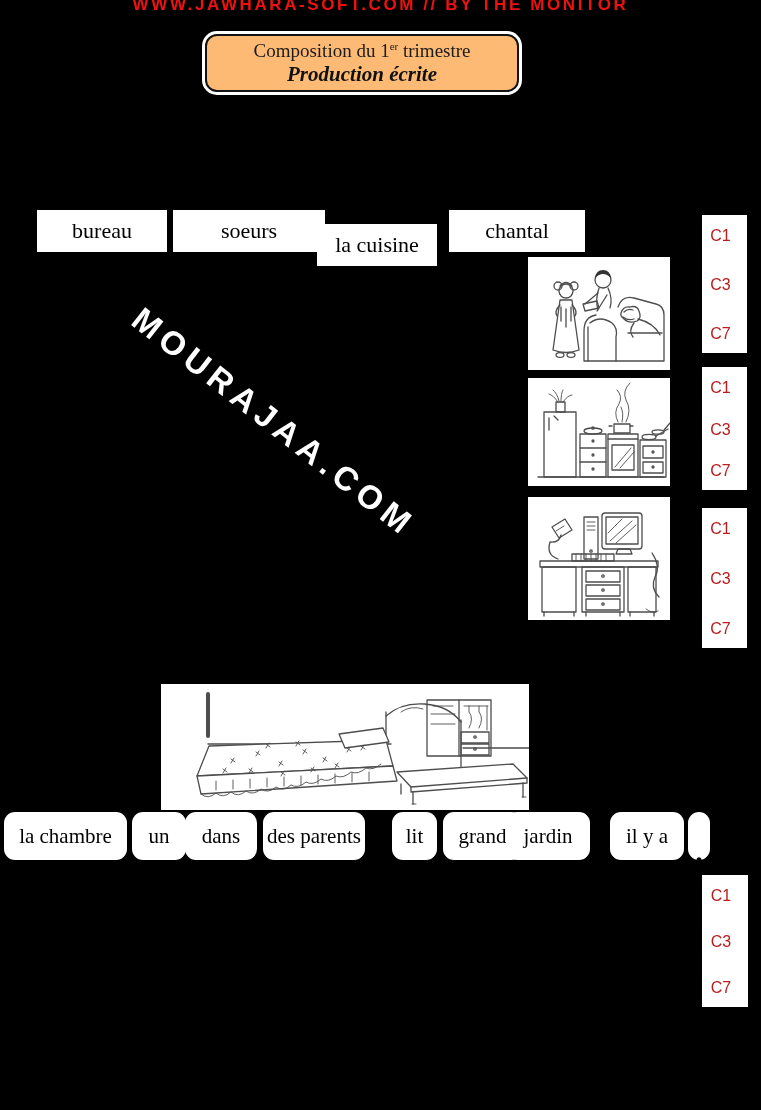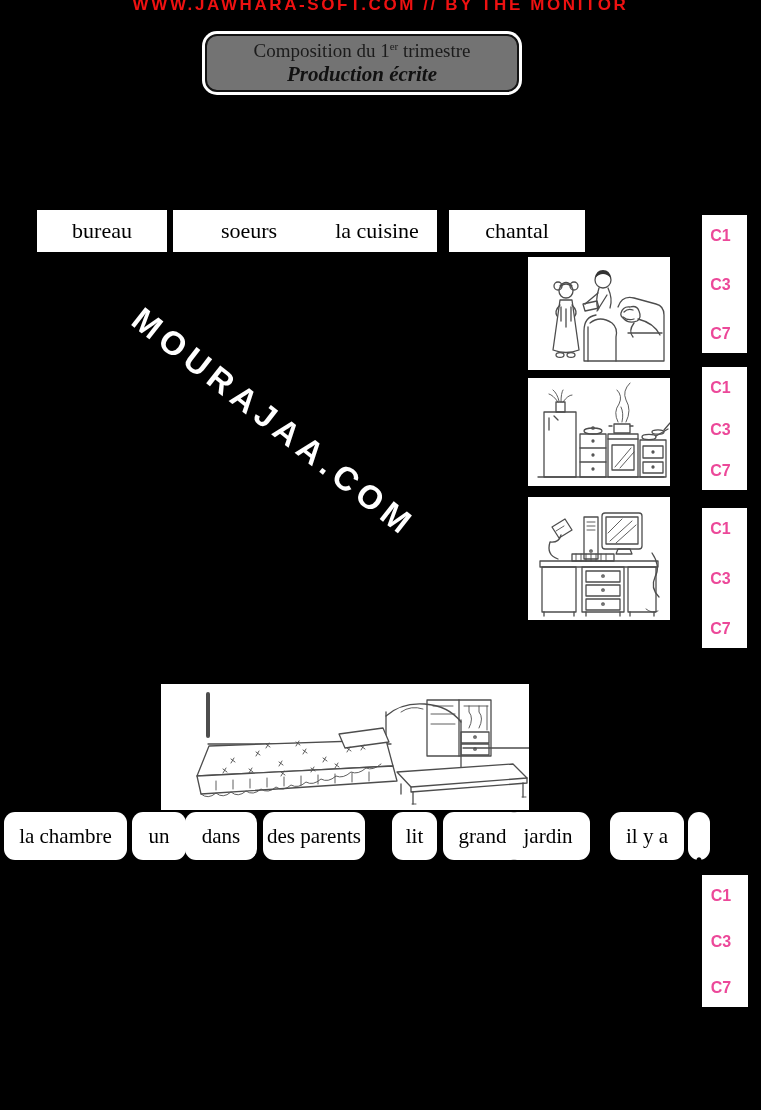--- a/index.html
+++ b/index.html
@@ -5,46 +5,46 @@
   html,body{margin:0;padding:0;background:#000;}
   .canvas{position:relative;width:761px;height:1110px;background:#000;overflow:hidden;
           font-family:"Liberation Serif","DejaVu Serif",serif;}
 
   
   .banner{position:absolute;top:-5px;left:0;right:0;text-align:center;
           font-family:"Liberation Sans","DejaVu Sans",sans-serif;
           font-weight:700;font-size:17px;letter-spacing:2.6px;color:#ee1111;white-space:nowrap;}
 
   
-  .title-box{position:absolute;left:205px;top:34px;width:310px;height:54px;background:#737373;
+  .title-box{position:absolute;left:205px;top:34px;width:310px;height:54px;background:#fdba74;
              border:2.5px solid #141414;border-radius:12px;box-shadow:0 0 0 3px #fff;
              display:flex;flex-direction:column;justify-content:center;align-items:center;gap:1px;}
   .title-l1{font-size:19px;color:#1b1b1b;line-height:1.15;}
   .title-l1 sup{font-size:11px;}
   .title-l2{font-size:21px;font-weight:700;font-style:italic;color:#111;line-height:1.1;}
 
   
   .word-box{position:absolute;background:#fff;display:flex;align-items:center;justify-content:center;
             color:#000000;font-size:22px;}
   .row-top{top:210px;height:42px;}
   .wt0{left:37px;width:130px;} .wt1{left:173px;width:152px;}
-  .wt2{left:317px;width:120px;} .wt3{left:449px;width:136px;}
+  .wt2{left:317px;width:120px;margin-top:14px;} .wt3{left:449px;width:136px;}
 
   .row-bot{top:812px;height:48px;font-size:21px;border-radius:11px;}
   .wb0{left:4px;width:123px;}   .wb1{left:132px;width:54px;}
   .wb2{left:185px;width:72px;}  .wb3{left:263px;width:102px;text-align:center;}
   .wb4{left:392px;width:45px;}  .wb5{left:443px;width:79px;}
   .wb6{left:506px;width:84px;}  .wb7{left:610px;width:74px;}
   .wb8{left:688px;width:22px;align-items:flex-end;font-size:30px;font-weight:700;line-height:.55;}
 
   
   .crit{position:absolute;left:702px;width:45px;background:#fff;box-sizing:border-box;
         display:flex;flex-direction:column;justify-content:space-between;align-items:center;
         padding:12px 8px 10px 0;font-family:"Liberation Sans","DejaVu Sans",sans-serif;
-        font-size:16px;color:#ec4899;font-weight:bold;}
+        font-size:16px;color:#b91c1c;}
   .crit1{top:215px;height:138px;} .crit2{top:367px;height:123px;}
   .crit3{top:508px;height:140px;} .crit4{top:875px;height:132px;left:702px;width:46px;}
 
   
   .img-box{position:absolute;background:#fff;}
   .img1{left:528px;top:257px;width:142px;height:113px;}
   .img2{left:528px;top:378px;width:142px;height:108px;}
   .img3{left:528px;top:497px;width:142px;height:123px;}
   .img4{left:161px;top:684px;width:368px;height:126px;}
   .img-box svg{display:block;width:100%;height:100%;}

